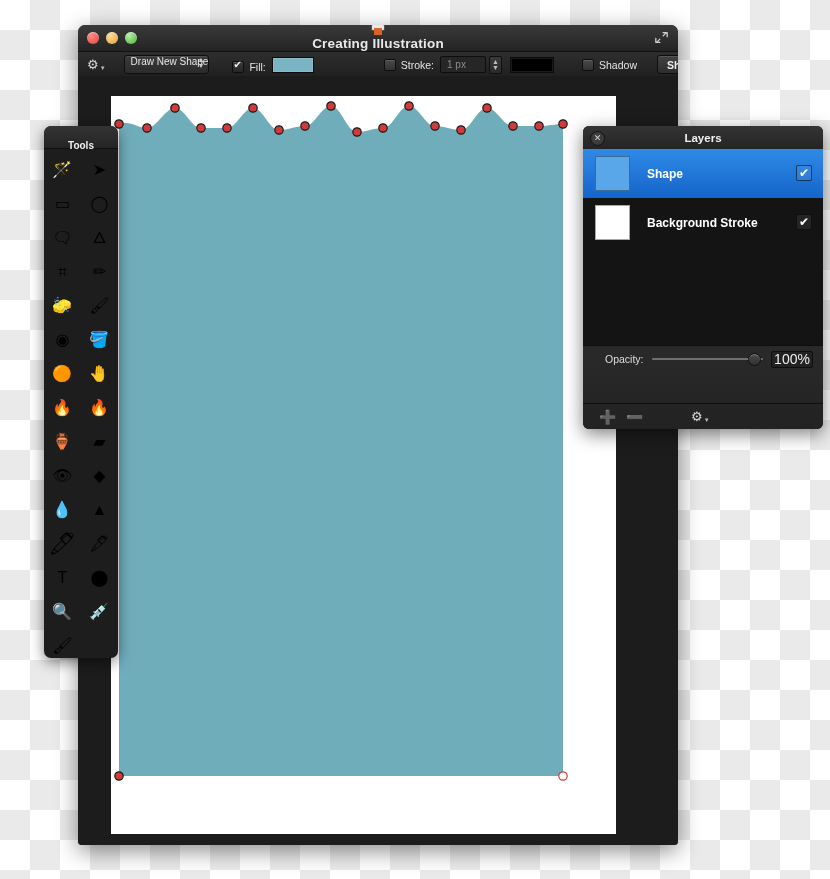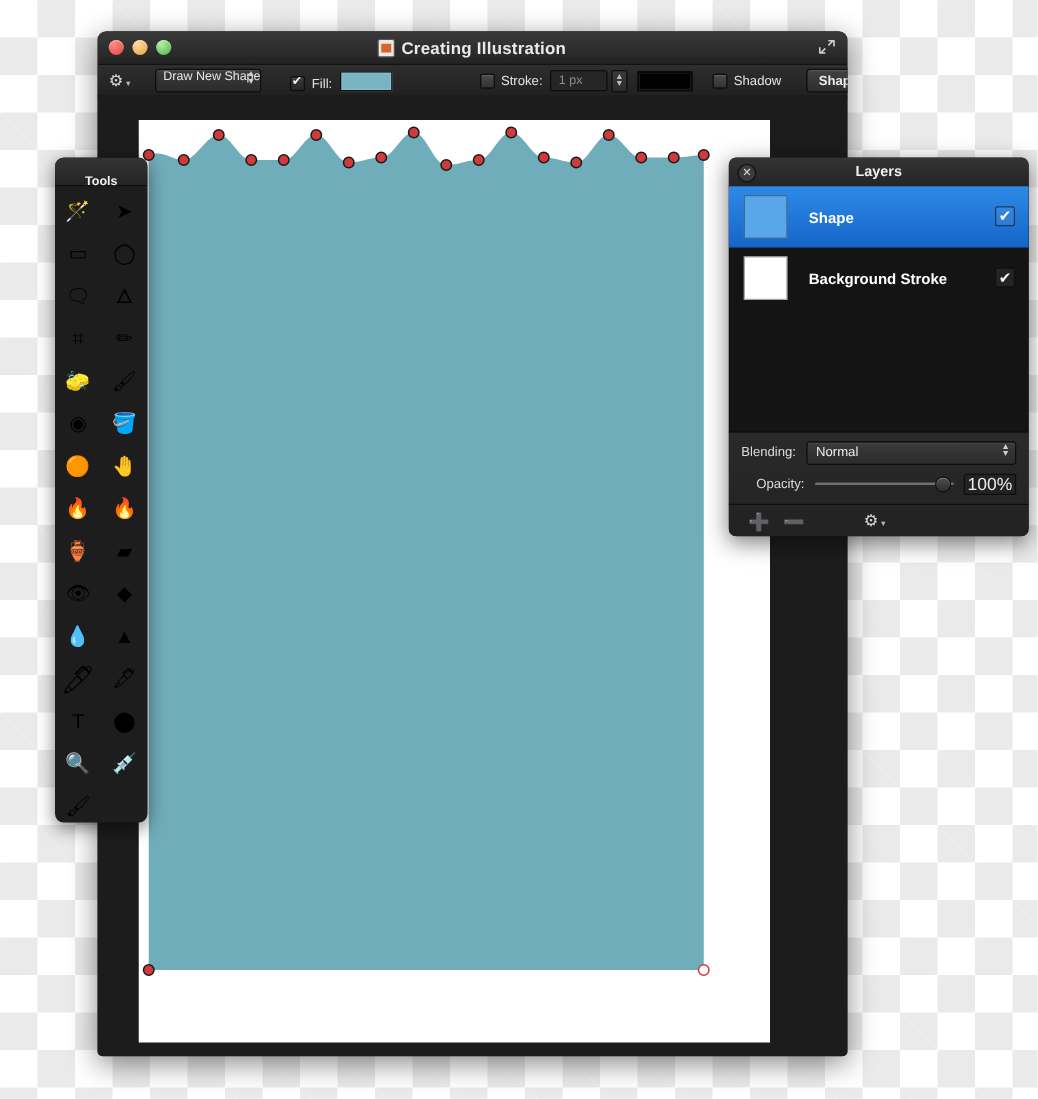--- a/index.html
+++ b/index.html
@@ -28,21 +28,21 @@
     border-bottom:1px solid #121212;
     border-radius:7px 7px 0 0;
   }
   .traffic{position:absolute;top:7px;width:12px;height:12px;border-radius:50%;
     box-shadow:inset 0 1px 1px rgba(255,255,255,.5);}
   #btn-close{left:9px;background:radial-gradient(circle at 35% 30%,#ff8a80,#e0443e);}
   #btn-min{left:28px;background:radial-gradient(circle at 35% 30%,#ffd99a,#e0a23e);}
   #btn-zoom{left:47px;background:radial-gradient(circle at 35% 30%,#b5f0a0,#4caf3e);}
   #title-wrap{
     position:absolute;left:0;right:0;top:0;height:26px;
-    display:flex;align-items:center;justify-content:center;gap:6px;
+    display:flex;align-items:center;justify-content:center;gap:6px;flex-direction:column;
   }
   #doc-icon{
     width:12px;height:13px;background:#e8e8e8;border-radius:1px;position:relative;
     box-shadow:0 0 0 1px #555;
   }
   #doc-icon::after{content:"";position:absolute;left:2px;top:3px;width:8px;height:7px;
     background:#d8642a;}
   #win-title{color:#e9e9e9;font-size:13.5px;font-weight:bold;letter-spacing:.2px;}
   #expand-icon{position:absolute;right:10px;top:6px;width:13px;height:13px;color:#cfcfcf;}
 
@@ -84,21 +84,21 @@
     width:44px;height:15px;margin-left:6px;background:#262626;border:1px solid #0d0d0d;
     border-radius:2px;display:flex;align-items:center;
   }
   #stroke-width-value{font-size:10px;color:#8d8d8d;padding-left:6px;}
   #stroke-stepper{position:relative;width:11px;height:16px;margin-left:3px;
     background:linear-gradient(#3a3a3a,#2a2a2a);border:1px solid #0e0e0e;border-radius:2px;
     display:flex;flex-direction:column;align-items:center;justify-content:center;
     line-height:6px;color:#bdbdbd;font-size:7px;}
   #stroke-swatch{width:42px;height:14px;margin-left:8px;border:1px solid #0b0b0b;
     box-shadow:inset 0 0 0 1px rgba(255,255,255,.10);}
-  #shadow-group{display:flex;align-items:center;margin-left:16px;}
+  #shadow-group{display:flex;align-items:center;margin-left:28px;}
   #shape-settings-btn{
     margin-left:20px;height:17px;padding:0 9px;display:flex;align-items:center;
     background:linear-gradient(#424242,#2d2d2d);border:1px solid #0e0e0e;border-radius:3px;
     box-shadow:inset 0 1px 0 rgba(255,255,255,.10);
     font-size:10.5px;color:#ececec;font-weight:bold;white-space:nowrap;
   }
 
   
   #canvas-area{
     position:absolute;left:0;top:51px;right:0;bottom:0;background:#1c1c1c;
@@ -395,30 +395,20 @@
         <div class="layer-vis">✔</div>
       </div>
       <div class="layer-row">
         <div class="layer-thumb" style="background: rgb(255, 255, 255);"></div>
         <span class="layer-name">Background Stroke</span>
         <div class="layer-vis">✔</div>
       </div>
     </div>
 
   <div id="layers-footer">
-    <div id="blending-row">
-      <span class="field-label">Blending:</span>
-      <div id="blending-select">
-        <span id="blending-value">Normal</span>
-        <span class="stepper">
-          <span>▲</span>
-            <span>▼</span>
-        </span>
-      </div>
-    </div>
 
     <div id="opacity-row">
       <span class="field-label">Opacity:</span>
       <div id="opacity-slider">
         <div id="opacity-track"></div>
         <div id="opacity-knob"></div>
       </div>
       <div id="opacity-value">100%</div>
     </div>
 

